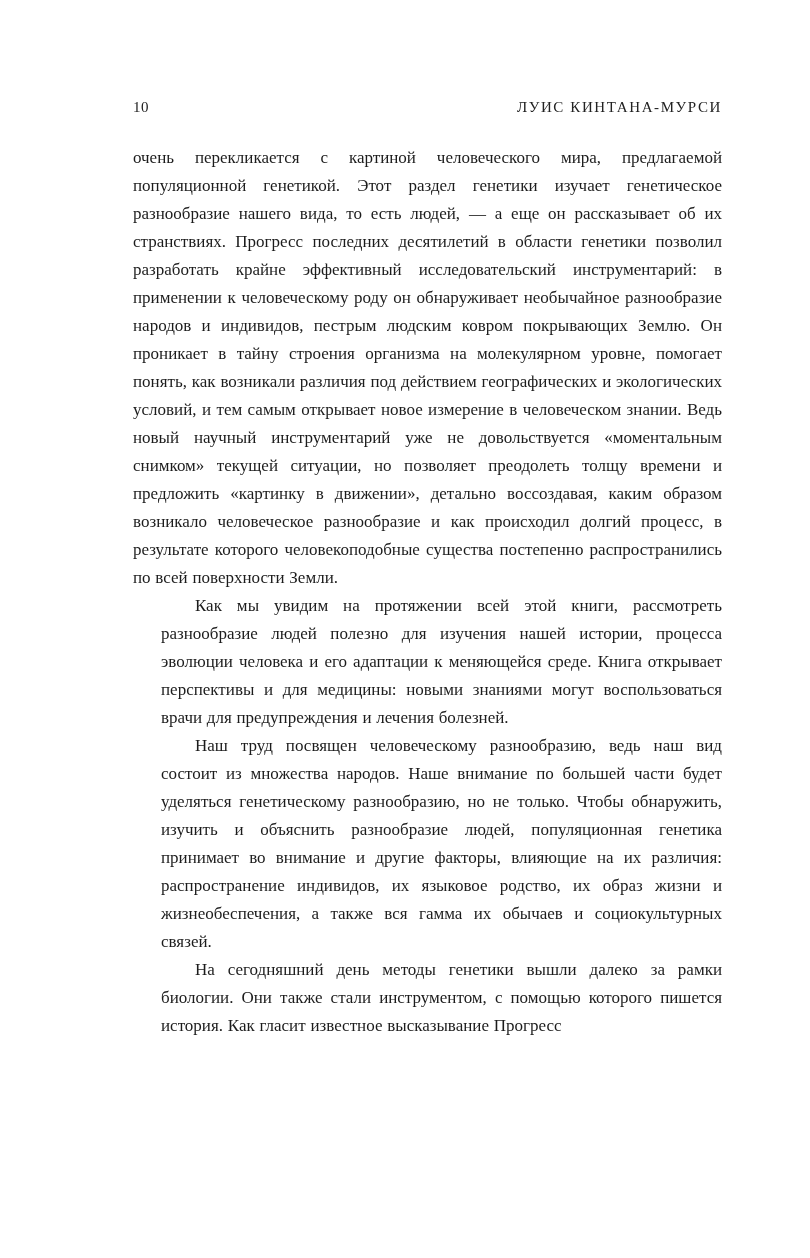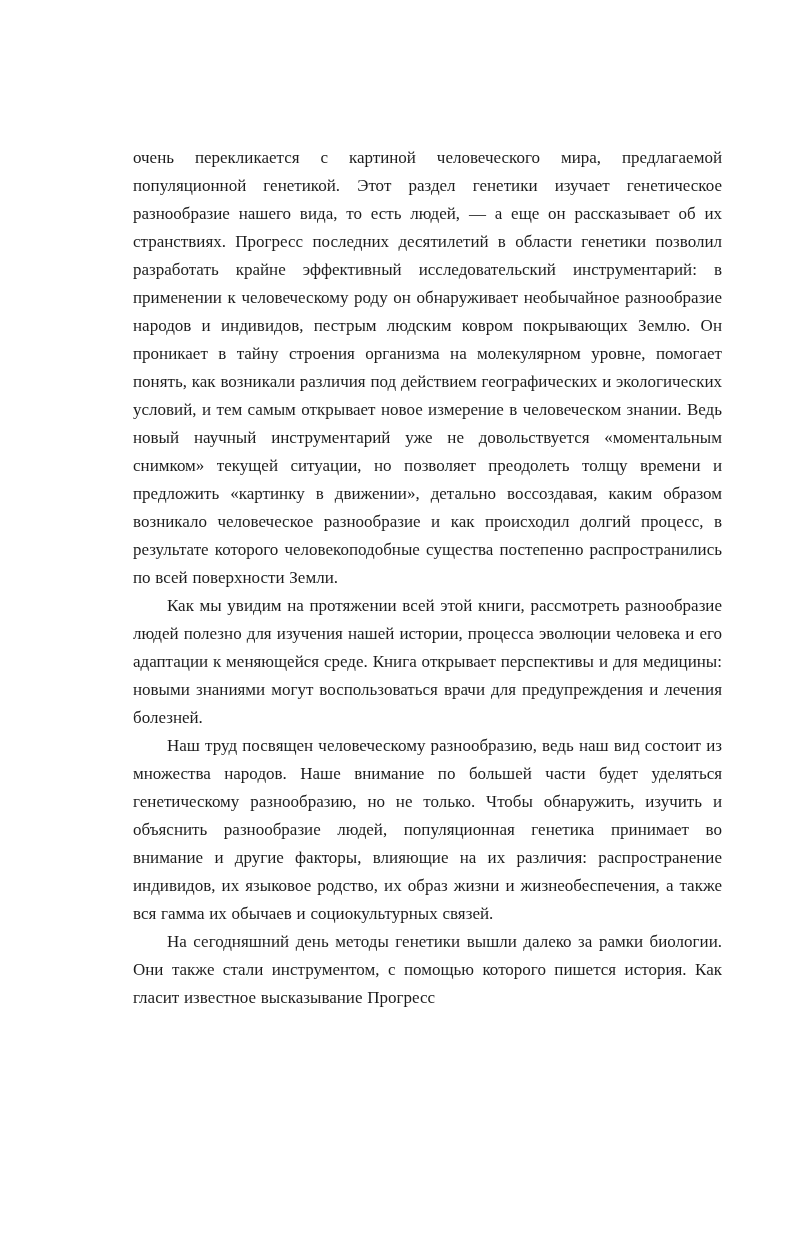--- a/index.html
+++ b/index.html
@@ -52,27 +52,32 @@
       -webkit-hyphens: auto;
       word-spacing: 0.5px;
     }
 
     .body-text p {
       margin: 0;
     }
 
     .body-text p.indent {
       text-indent: 34px;
+      margin-left: 28px;
     }
   </style>
 </head>
 <body>
 
 <div class="page">
 
+  <header class="running-header">
+    <span class="page-number">10</span>
+    <span class="running-head">ЛУИС КИНТАНА-МУРСИ</span>
+  </header>
 
   <main class="body-text">
 
   <p class="">очень перекликается с картиной человеческого мира, предлагаемой популяционной генетикой. Этот раздел генетики изучает генетическое разнообразие нашего вида, то есть людей, — а еще он рассказывает об их странствиях. Прогресс последних десятилетий в области генетики позволил разработать крайне эффективный исследовательский инструментарий: в применении к человеческому роду он обнаруживает необычайное разнообразие народов и индивидов, пестрым людским ковром покрывающих Землю. Он проникает в тайну строения организма на молекулярном уровне, помогает понять, как возникали различия под действием географических и экологических условий, и тем самым открывает новое измерение в человеческом знании. Ведь новый научный инструментарий уже не довольствуется «моментальным снимком» текущей ситуации, но позволяет преодолеть толщу времени и предложить «картинку в движении», детально воссоздавая, каким образом возникало человеческое разнообразие и как происходил долгий процесс, в результате которого человекоподобные существа постепенно распространились по всей поверхности Земли.</p>
       <p class="indent">Как мы увидим на протяжении всей этой книги, рассмотреть разнообразие людей полезно для изучения нашей истории, процесса эволюции человека и его адаптации к меняющейся среде. Книга открывает перспективы и для медицины: новыми знаниями могут воспользоваться врачи для предупреждения и лечения болезней.</p>
       <p class="indent">Наш труд посвящен человеческому разнообразию, ведь наш вид состоит из множества народов. Наше внимание по большей части будет уделяться генетическому разнообразию, но не только. Чтобы обнаружить, изучить и объяснить разнообразие людей, популяционная генетика принимает во внимание и другие факторы, влияющие на их различия: распространение индивидов, их языковое родство, их образ жизни и жизнеобеспечения, а также вся гамма их обычаев и социокультурных связей.</p>
       <p class="indent">На сегодняшний день методы генетики вышли далеко за рамки биологии. Они также стали инструментом, с помощью которого пишется история. Как гласит известное высказывание Прогресс</p>
     </main>
 
 </div>

